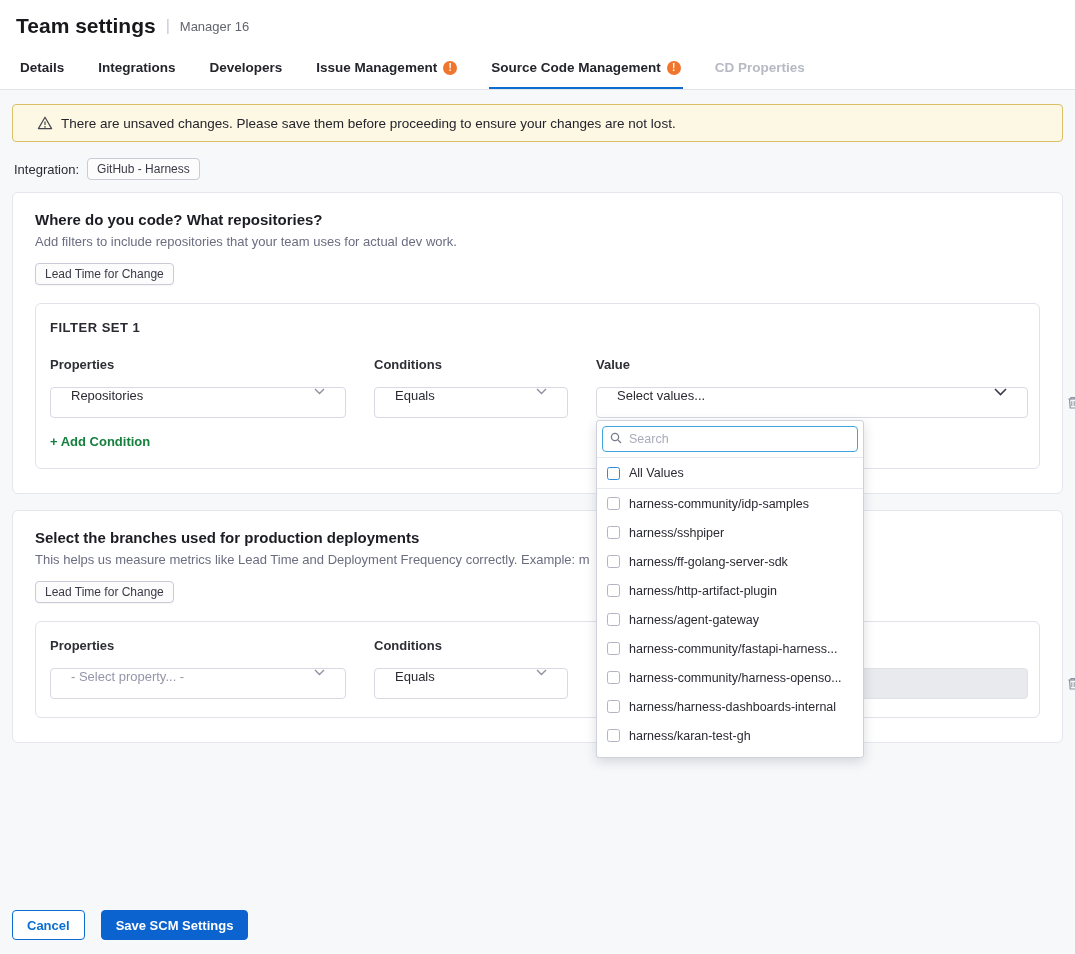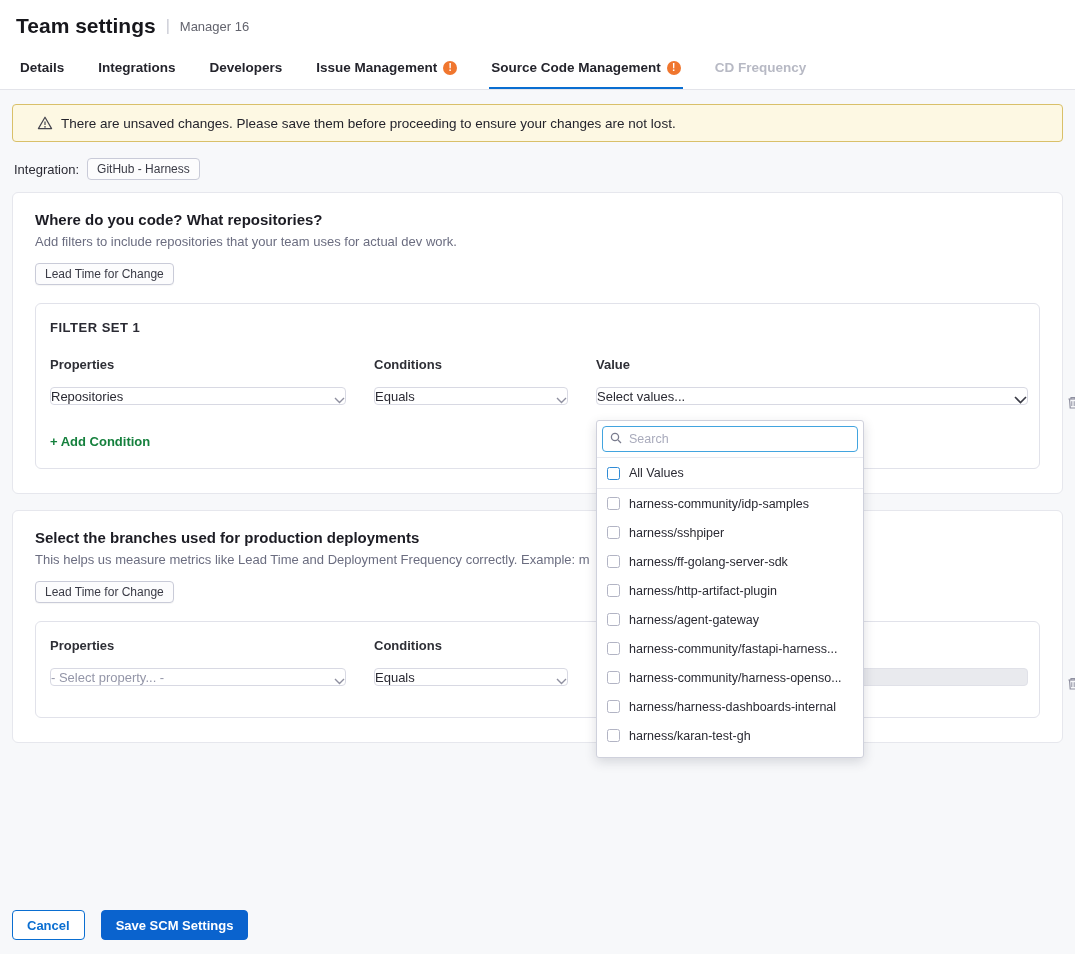--- a/index.html
+++ b/index.html
@@ -58,23 +58,23 @@
   .card .card-sub { font-size:13px; color:#6b6d80; margin:0 0 14px; white-space:nowrap; overflow:hidden; }
   .card .chip { margin-bottom:18px; box-shadow:0 1px 1px rgba(0,0,0,.04); }
 
   .filter-box { border:1px solid #e1e2ea; border-radius:6px; padding:16px 14px 18px; position:relative; }
   .filter-title { font-size:13px; font-weight:bold; letter-spacing:.5px; color:#2a2a33; margin-bottom:22px; }
 
   .filter-grid { display:grid; grid-template-columns:296px 194px 432px 40px; column-gap:9px;gap:28px; }
   .col-label { font-size:13px; font-weight:600; color:#2e2f36; margin-bottom:15px; }
 
   .select {
-    height:18px; border:1px solid #d8d9e3; border-radius:4px; background:#fff;
-    display:flex; align-items:flex-end; justify-content:space-between;
-    padding:0 0; font-size:13px; color:#2a2a33; cursor:pointer;
+    height:31px; border:1px solid #d8d9e3; border-radius:4px; background:#fff;
+    display:flex; align-items:flex-start; justify-content:space-between;
+    padding:0 20px; font-size:13px; color:#2a2a33; cursor:pointer;
   }
   .select .placeholder { color:#9496a8; }
   .chev { color:#8f90a0; display:flex; }
   .select.value-select .chev { color:#3a3b46; }
   .select.disabled-field { background:#e9eaee; border-color:#e0e1e8; }
 
   .icon-btn { width:34px; height:31px; display:flex; align-items:center; justify-content:center; cursor:pointer; color:#8f90a0; background:none; border:none; padding:0; }
 
   .add-condition { margin-top:16px; font-size:13px; font-weight:bold; color:#15803d; cursor:pointer; display:inline-block; }
 
@@ -125,21 +125,21 @@
   </div>
   <div class="tab">
     <span>Issue Management</span>
     <span class="tab-badge">!</span>
   </div>
   <div class="tab active">
     <span>Source Code Management</span>
     <span class="tab-badge">!</span>
   </div>
   <div class="tab disabled">
-    <span>CD Frequency</span>
+    <span>CD Properties</span>
   </div>
 </div>
 
 <div class="content">
 
   <div class="banner">
     <span style="display:flex;">
       <svg width="16" height="16" viewBox="0 0 16 16">
           <path d="M8 2.2 L14.6 13.6 H1.4 Z" fill="none" stroke="#45454e" stroke-width="1.2" stroke-linejoin="round"></path>
           <line x1="8" y1="6.6" x2="8" y2="10" stroke="#45454e" stroke-width="1.2"></line>

